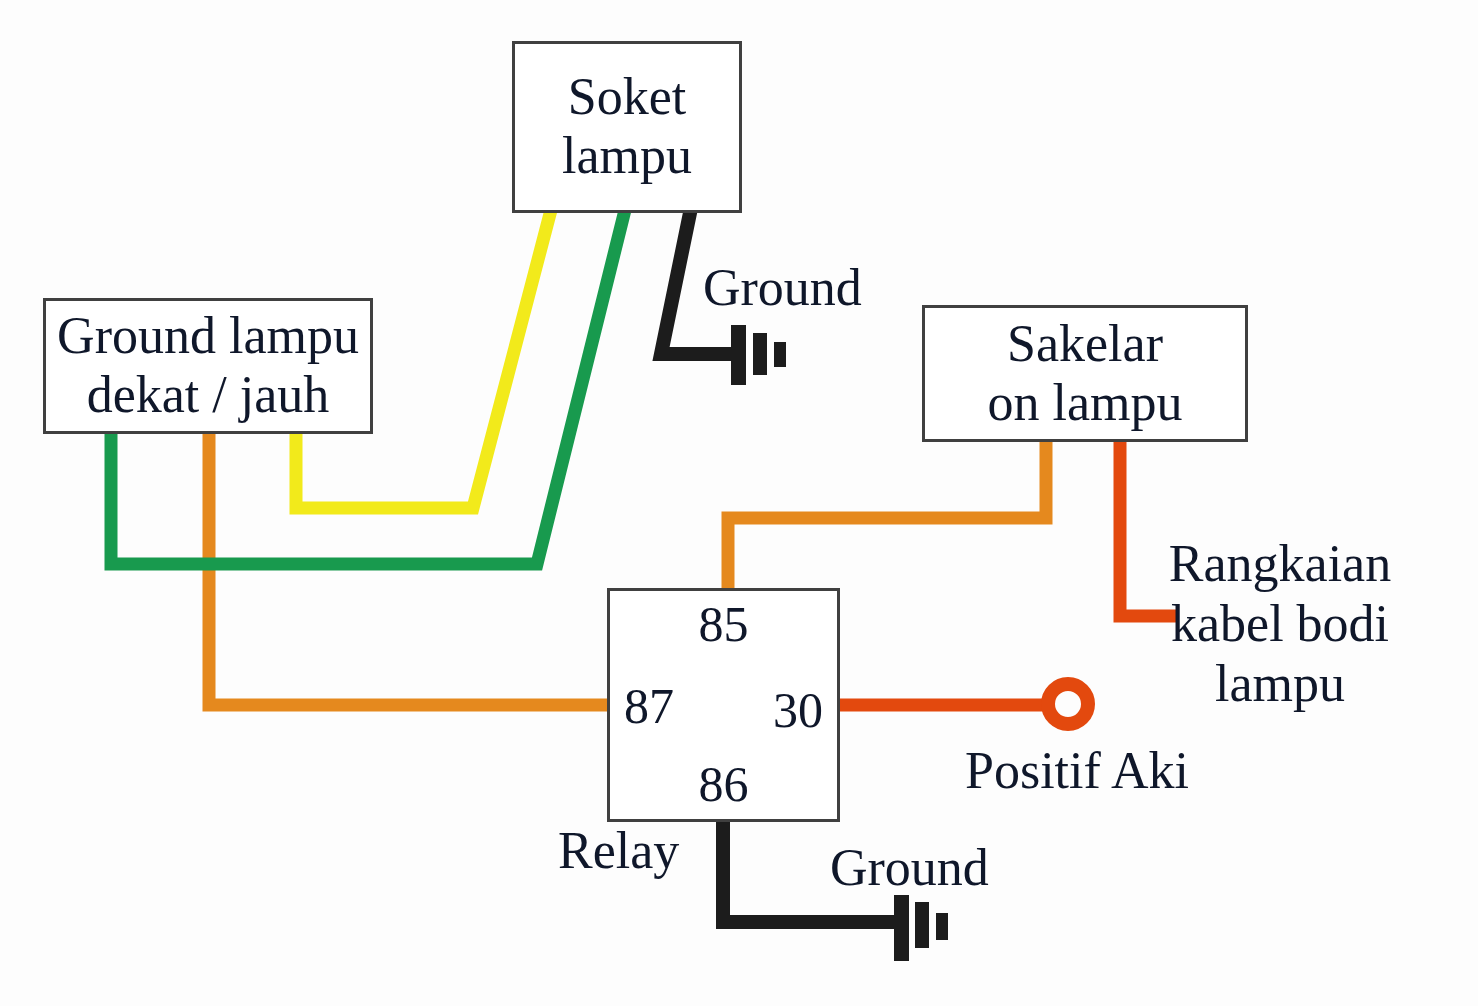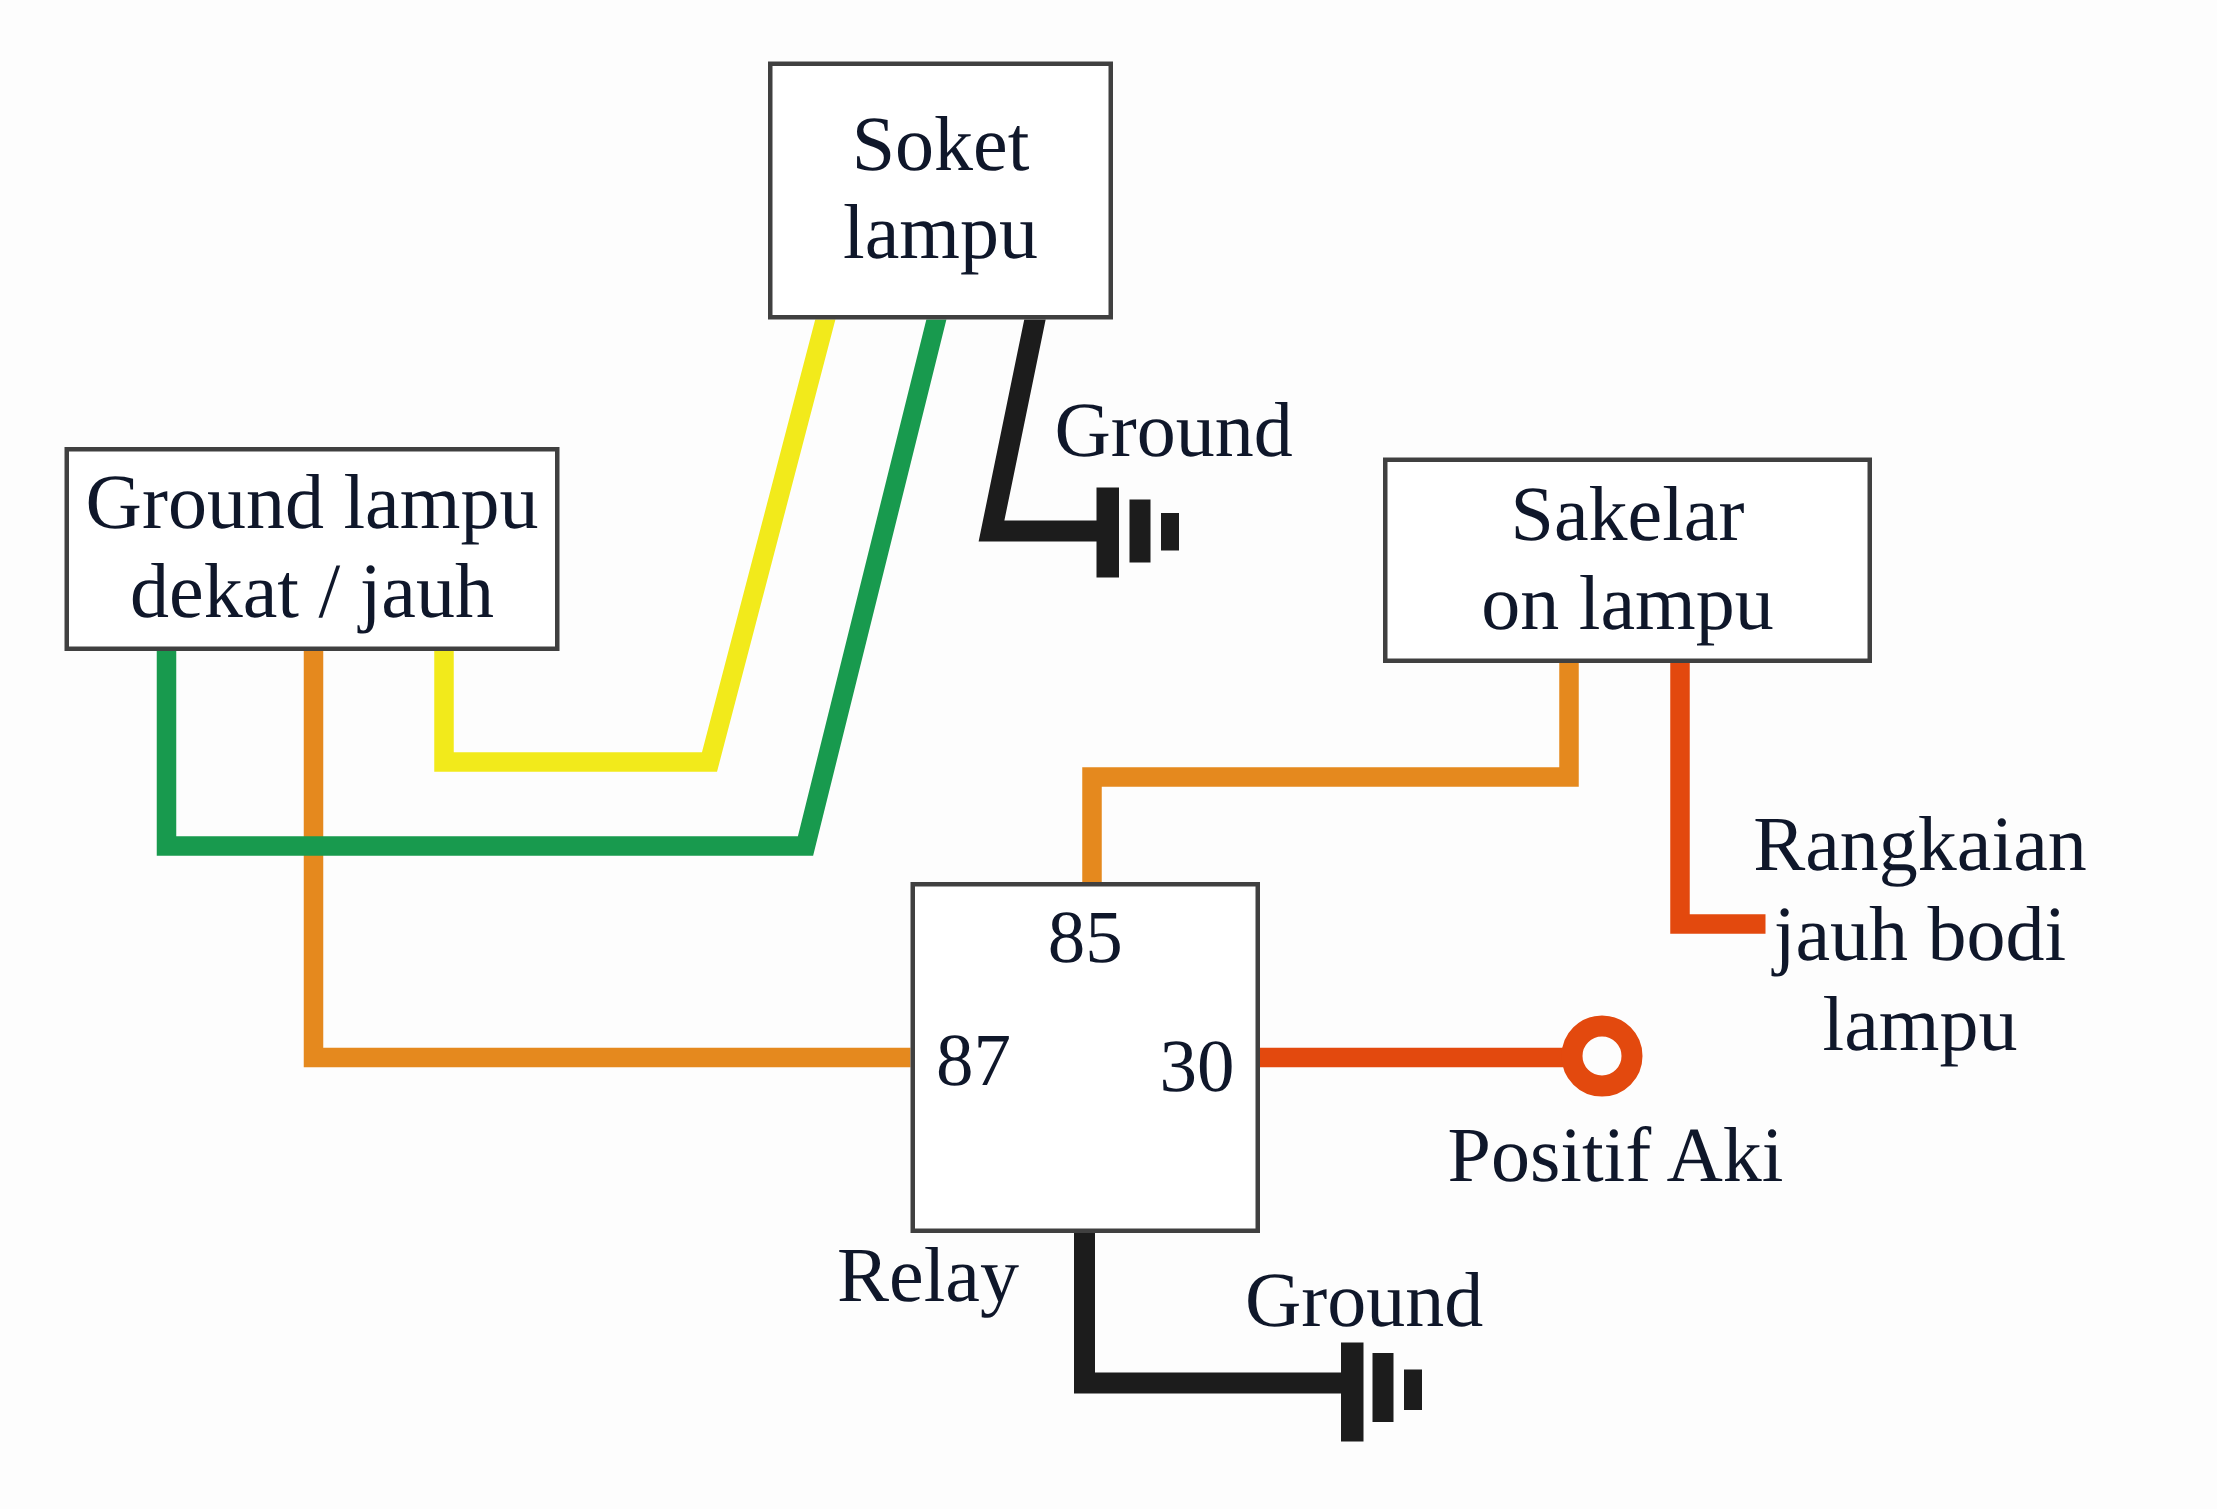--- a/index.html
+++ b/index.html
@@ -114,29 +114,30 @@
 
   <div class="box" style="left:922px; top:305px; width:326px; height:137px;">
     <span>Sakelar</span>
     <span>on lampu</span>
   </div>
 
   <div class="relay-box" style="left:607px; top:588px; width:233px; height:234px;">
     <span class="terminal t85">85</span>
     <span class="terminal t87">87</span>
     <span class="terminal t30">30</span>
+    <span class="terminal t86">86</span>
   </div>
 
   <div class="label" style="left:558px; top:822px;">Relay</div>
 
   <div class="label" style="left:703px; top:259px;">Ground</div>
 
   <div class="label" style="left:830px; top:839px;">Ground</div>
 
   <div class="label" style="left:965px; top:742px;">Positif Aki</div>
 
   <div class="multiline" style="left:1157px; top:514px; width:246px;margin-top:20px;">
     <div>Rangkaian</div>
-    <div>jauh bodi</div>
+    <div>kabel bodi</div>
     <div>lampu</div>
   </div>
 
 </div>
 
 </body></html>

